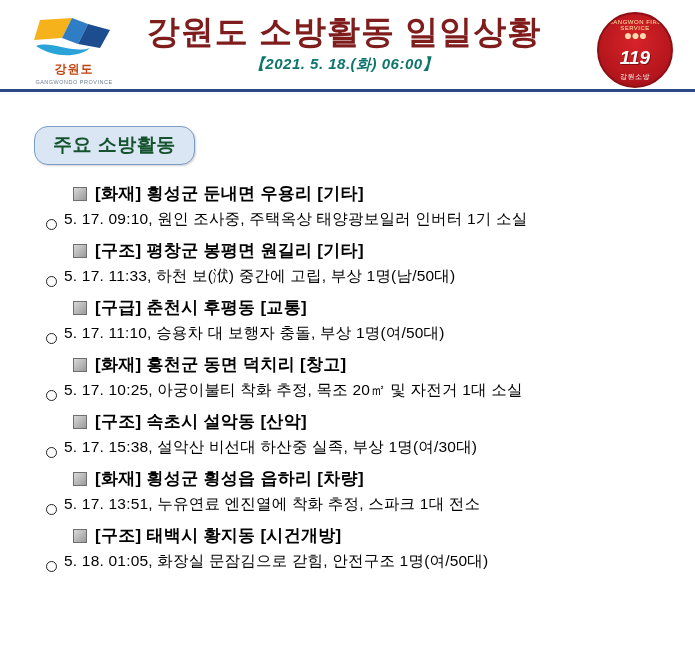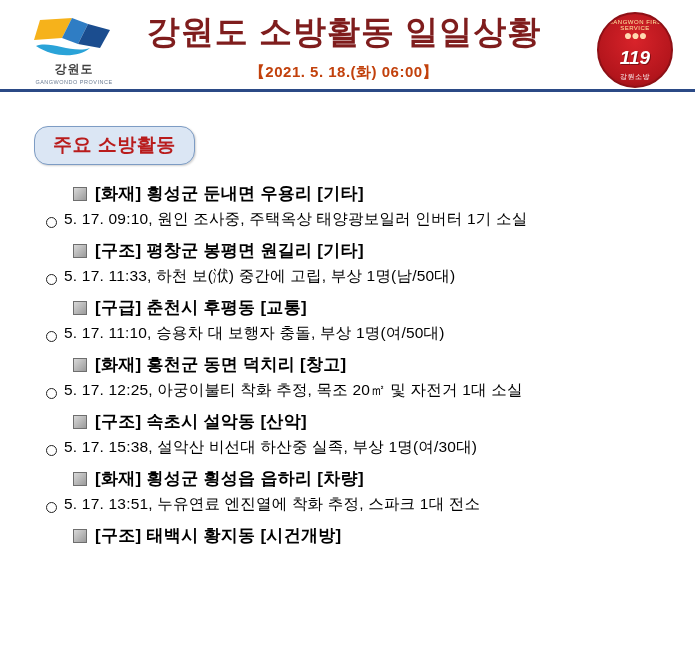--- a/index.html
+++ b/index.html
@@ -35,21 +35,21 @@
   .logo-mark {
     position: relative;
     width: 92px;
     height: 46px;
     margin: 0 auto;
   }
   .logo-mark svg { display:block; }
   .logo-name {
     font-size: 12px;
     font-weight: bold;
-    color: #404040;
+    color: #c2410c;
     letter-spacing: 1px;
     margin-top: 1px;
   }
   .logo-sub {
     font-size: 5.5px;
     color: #6b7c93;
     letter-spacing: 0.5px;
     margin-top: 1px;
   }
 
@@ -61,25 +61,25 @@
     text-align: center;
   }
   .main-title {
     font-size: 33px;
     font-weight: bold;
     letter-spacing: 1px;
     color: #7f1d1d;
     white-space: nowrap;
   }
   .date-line {
-    margin-top: 8px;
     font-size: 15px;
     font-weight: bold;
-    color: #c2410c;
-    letter-spacing: 0.5px;
+    color: #0f766e;
+    letter-spacing: 0.5px;
+    font-style: italic;
   }
 
   .emblem {
     position: absolute;
     right: 22px;
     top: 12px;
     width: 76px;
     height: 76px;
   }
   .emblem-outer {
@@ -138,21 +138,21 @@
   }
   .section-badge {
     display: inline-block;
     margin: 34px 0 0 16px;
     padding: 5px 18px 6px 18px;
     background: #dbe6f4;
     border: 1px solid #7d9cc4;
     border-radius: 14px;
     font-size: 19px;
     font-weight: bold;
-    color: #b91c1c;
+    color: #14532d;
     letter-spacing: 0.5px;
     box-shadow: 1px 1px 2px rgba(0,0,0,0.18);
   }
 
   .item-list {
     margin-top: 18px;
     padding: 0 8px 0 14px;
   }
   .entry {
     margin-bottom: 10px;
@@ -170,21 +170,21 @@
     display: inline-block;
     width: 12px;
     height: 12px;
     background: linear-gradient(135deg, #d9d9d9 0%, #9a9a9a 100%);
     border: 1px solid #6e6e6e;
     margin: 4px 8px 0 0;
     flex: 0 0 auto;
   }
   .entry-body {
     display: flex;
-    align-items: center;
+    align-items: flex-end;
     font-size: 15.5px;
     line-height: 22px;
     margin-top: 3px;
     padding-left: 14px;
     letter-spacing: 0.2px;
   }
   .circ-bullet {
     display: inline-block;
     width: 9px;
     height: 9px;
@@ -269,21 +269,21 @@
       </div>
     </div>
 
     <div class="entry">
       <div class="entry-title">
         <span class="sq-bullet"></span>
         <span>[화재] 홍천군 동면 덕치리 [창고]</span>
       </div>
       <div class="entry-body">
         <span class="circ-bullet"></span>
-        <span class="body-text">5. 17. 12:25, 아궁이불티 착화 추정, 목조 20㎡ 및 자전거 1대 소실</span>
+        <span class="body-text">5. 17. 10:25, 아궁이불티 착화 추정, 목조 20㎡ 및 자전거 1대 소실</span>
       </div>
     </div>
 
     <div class="entry">
       <div class="entry-title">
         <span class="sq-bullet"></span>
         <span>[구조] 속초시 설악동 [산악]</span>
       </div>
       <div class="entry-body">
         <span class="circ-bullet"></span>
@@ -299,17 +299,21 @@
       <div class="entry-body">
         <span class="circ-bullet"></span>
         <span class="body-text">5. 17. 13:51, 누유연료 엔진열에 착화 추정, 스파크 1대 전소</span>
       </div>
     </div>
 
     <div class="entry">
       <div class="entry-title">
         <span class="sq-bullet"></span>
         <span>[구조] 태백시 황지동 [시건개방]</span>
+      </div>
+      <div class="entry-body">
+        <span class="circ-bullet"></span>
+        <span class="body-text">5. 18. 01:05, 화장실 문잠김으로 갇힘, 안전구조 1명(여/50대)</span>
       </div>
     </div>
 
   </div>
 </div>
 
 </body></html>

